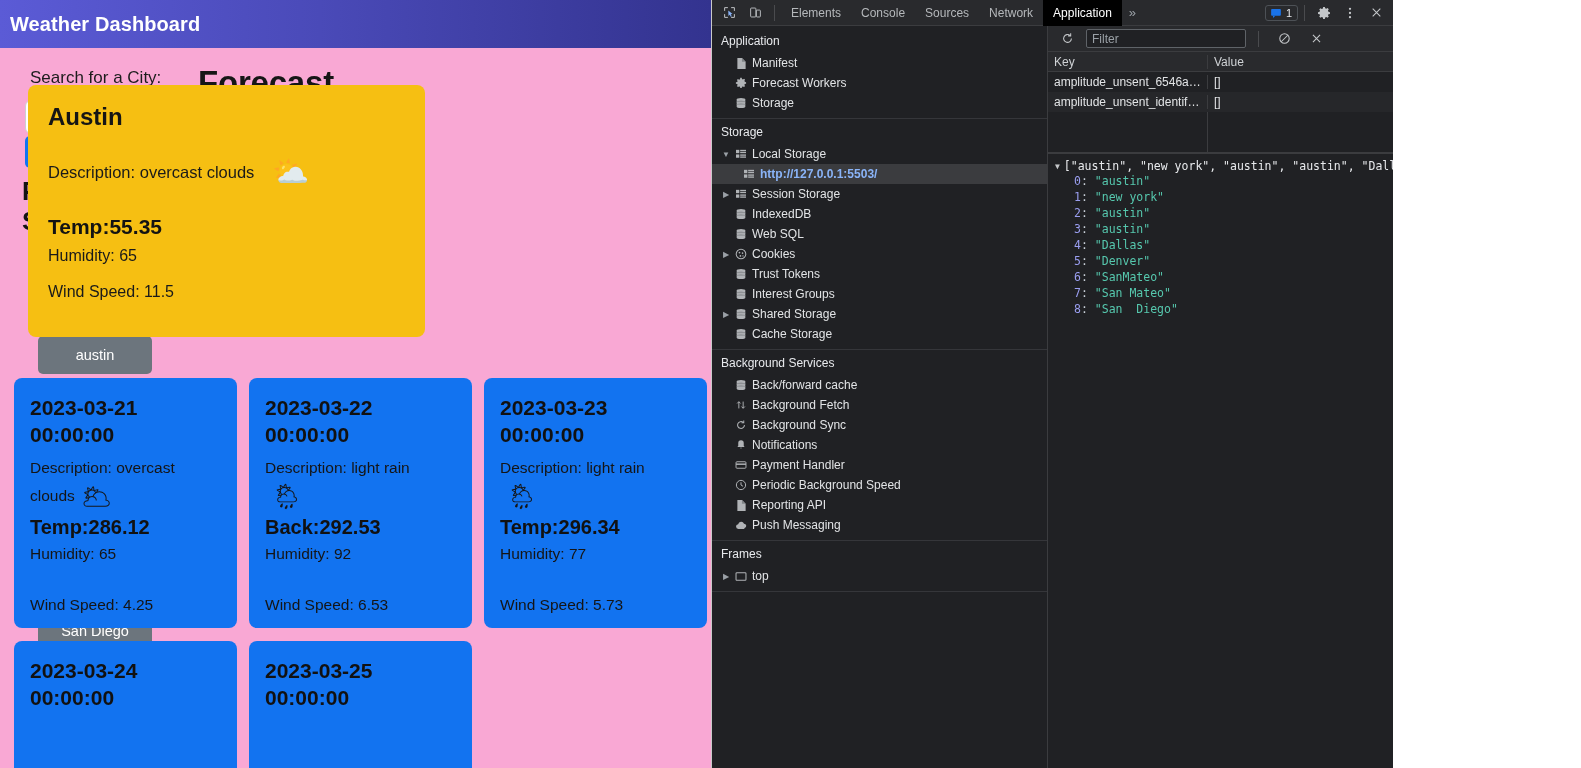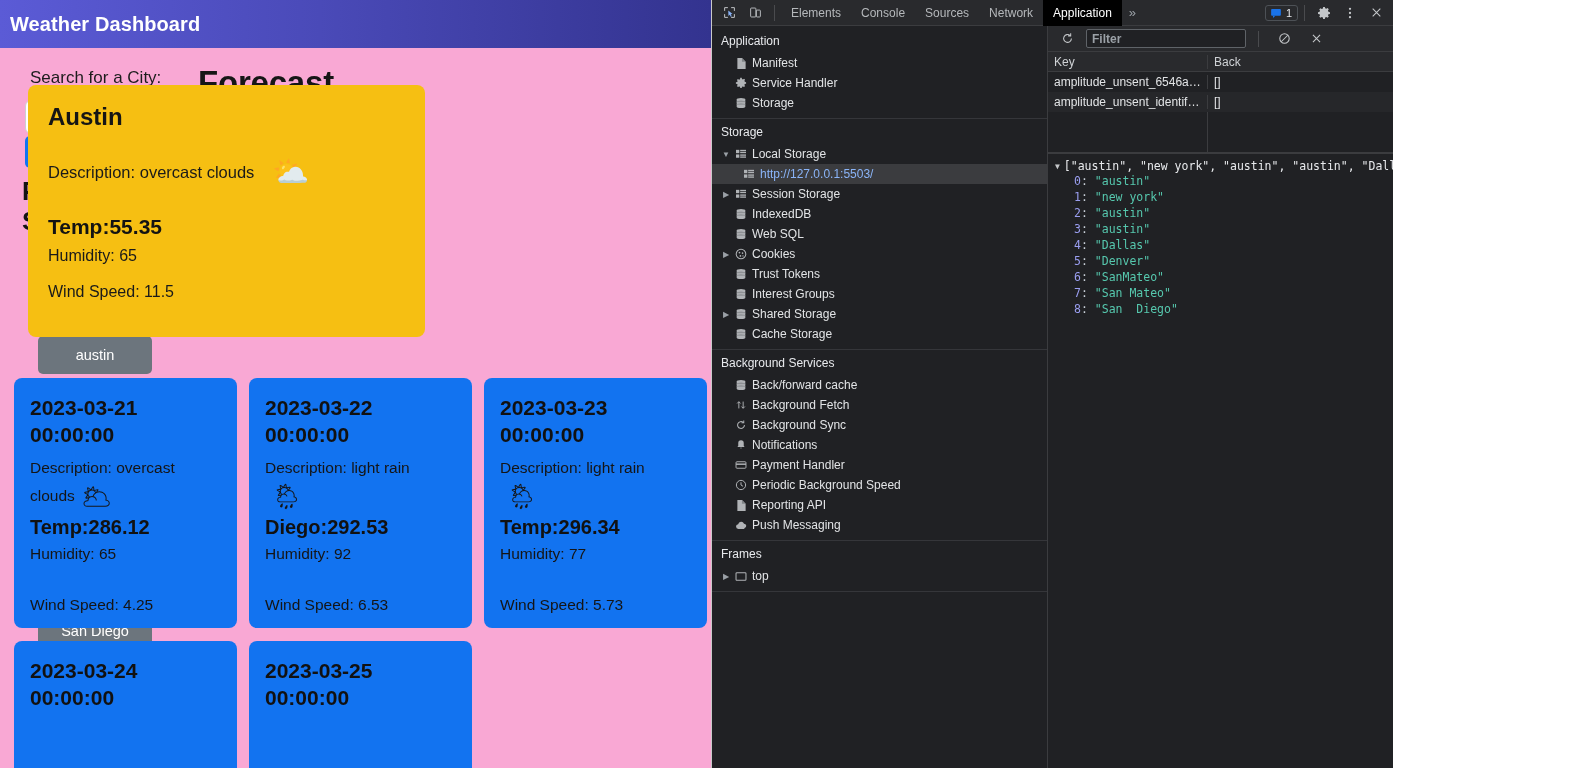--- a/index.html
+++ b/index.html
@@ -232,42 +232,41 @@
     color: #9aa0a6; font-size: 8px;
     display: flex; align-items: center; justify-content: center;
   }
   .tw.empty { visibility: hidden; }
   .ti {
     width: 18px; flex: 0 0 18px;
     display: flex; align-items: center; justify-content: center;
     margin-right: 2px;
   }
   .tree-row.child { padding-left: 28px; }
-  .link-text { color: #8ab4f8; }
+  .link-text { color: #8ab4f8; font-weight: bold; }
 
   
   .dt-storage { flex: 1; display: flex; flex-direction: column; min-width: 0; }
   .storage-toolbar {
     height: 26px; flex: 0 0 26px;
     background: #292a2d;
     display: flex; align-items: center;
     border-bottom: 1px solid #3b3c3f;
     padding: 0 6px;
     gap: 6px;
   }
   .filter-input {
     width: 160px; height: 19px;
     background: #202124;
     border: 1px solid #5f6368;
     border-radius: 2px;
     color: #e8eaed; font-size: 12px;
     padding: 0 5px;
     outline: none;
     font-family: "Liberation Sans", sans-serif;
-    font-weight: bold;
   }
   .filter-input::placeholder { color: #9aa0a6; }
   .kv-head, .kv-row { display: flex; height: 20px; align-items: center; font-size: 12px; }
   .kv-head {
     background: #292a2d; color: #cfd2d5;
     border-bottom: 1px solid #3b3c3f;
   }
   .kv-k { width: 160px; flex: 0 0 160px; padding-left: 6px; border-right: 1px solid #3b3c3f;
     overflow: hidden; text-overflow: ellipsis; white-space: nowrap; }
   .kv-v { flex: 1; padding-left: 6px; overflow: hidden; text-overflow: ellipsis; white-space: nowrap; }
@@ -348,21 +347,21 @@
       <div class="fc-card">
         <div class="fc-date">2023-03-21 00:00:00</div>
         <div class="fc-desc"><span>Description: overcast clouds</span><span class="wx-emoji">🌥</span></div>
         <div class="fc-temp">Temp:286.12</div>
         <div class="fc-hum">Humidity: 65</div>
         <div class="fc-wind">Wind Speed: 4.25</div>
       </div>
       <div class="fc-card">
         <div class="fc-date">2023-03-22 00:00:00</div>
         <div class="fc-desc"><span>Description: light rain</span><br><span class="wx-emoji">🌦</span></div>
-        <div class="fc-temp">Diego:292.53</div>
+        <div class="fc-temp">Back:292.53</div>
         <div class="fc-hum">Humidity: 92</div>
         <div class="fc-wind">Wind Speed: 6.53</div>
       </div>
       <div class="fc-card">
         <div class="fc-date">2023-03-23 00:00:00</div>
         <div class="fc-desc"><span>Description: light rain</span><br><span class="wx-emoji">🌦</span></div>
         <div class="fc-temp">Temp:296.34</div>
         <div class="fc-hum">Humidity: 77</div>
         <div class="fc-wind">Wind Speed: 5.73</div>
       </div>
@@ -444,21 +443,21 @@
             <span>Manifest</span>
           </div>
           <div class="tree-row">
             <span class="tw empty">▶</span>
             <span class="ti">
                 <svg width="12" height="12" viewBox="0 0 16 16">
                   <path d="M8 5.2a2.8 2.8 0 100 5.6 2.8 2.8 0 000-5.6zm0 1.5a1.3 1.3 0 110 2.6 1.3 1.3 0 010-2.6z" fill="#b0b3b6"></path>
                   <path d="M7 1h2l.3 1.7 1.3.55 1.45-.95 1.4 1.4-.95 1.45.55 1.3L14.8 7v2l-1.75.3-.55 1.3.95 1.45-1.4 1.4-1.45-.95-1.3.55L9 14.8H7l-.3-1.75-1.3-.55-1.45.95-1.4-1.4.95-1.45-.55-1.3L1.2 9V7l1.75-.3.55-1.3L2.55 3.95l1.4-1.4 1.45.95 1.3-.55z" fill="#b0b3b6"></path>
                 </svg>
               </span>
-            <span>Service Handler</span>
+            <span>Forecast Workers</span>
           </div>
           <div class="tree-row">
             <span class="tw empty">▶</span>
             <span class="ti">
                 <svg width="12" height="12" viewBox="0 0 14 14">
                   <ellipse cx="7" cy="3" rx="5" ry="1.8" fill="#b0b3b6"></ellipse>
                   <rect x="2" y="3" width="10" height="3" fill="#b0b3b6"></rect>
                   <ellipse cx="7" cy="6" rx="5" ry="1.8" fill="#8d9093"></ellipse>
                   <rect x="2" y="6" width="10" height="3" fill="#b0b3b6"></rect>
                   <ellipse cx="7" cy="9" rx="5" ry="1.8" fill="#8d9093"></ellipse>
@@ -739,21 +738,21 @@
           <div class="dt-icobtn">
             <svg width="13" height="13" viewBox="0 0 16 16">
                 <path d="M3.6 3.6l8.8 8.8M12.4 3.6l-8.8 8.8" stroke="#c4c7ca" stroke-width="1.3"></path>
               </svg>
           </div>
         </div>
 
         <div class="kv-tablewrap">
           <div class="kv-head">
             <div class="kv-k">Key</div>
-            <div class="kv-v">Back</div>
+            <div class="kv-v">Value</div>
           </div>
           <div class="kv-row">
             <div class="kv-k">amplitude_unsent_6546a…</div>
             <div class="kv-v">[]</div>
           </div>
           <div class="kv-row">
             <div class="kv-k">amplitude_unsent_identif…</div>
             <div class="kv-v">[]</div>
           </div>
           <div class="kv-filler">

